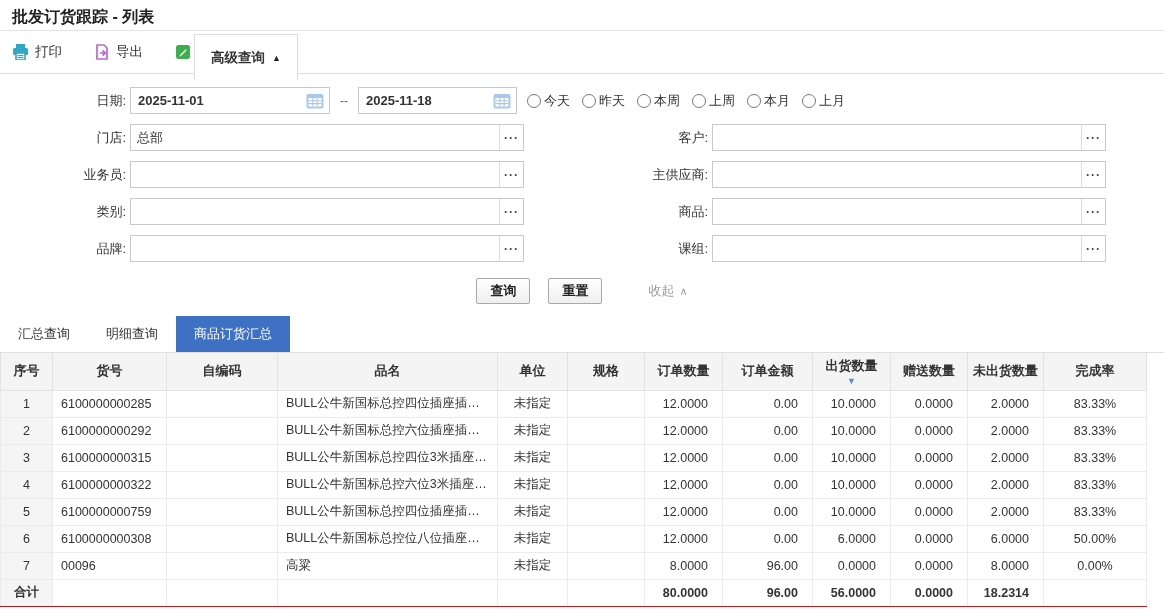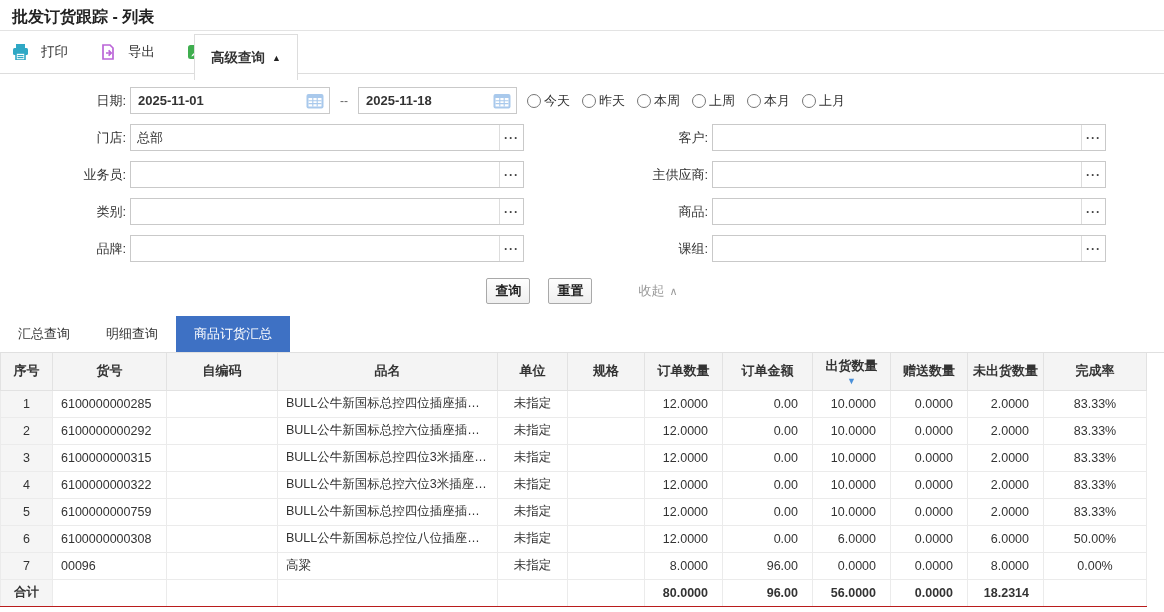--- a/index.html
+++ b/index.html
@@ -9,21 +9,21 @@
     color: #333;
   }
   .app { width: 1164px; height: 612px; background: #fff; overflow: hidden; position: relative; }
 
   
   .titlebar { height: 31px; padding: 7px 12px 0 12px; border-bottom: 1px solid #e3e3e3; }
   .titlebar h1 { font-size: 16px; font-weight: bold; color: #222; }
 
   
   .toolbar { height: 43px; display: flex; align-items: center; padding-left: 12px; border-bottom: 1px solid #ddd; position: relative; }
-  .tool-item { display: flex; align-items: center; gap: 12px; margin-right: 32px; cursor: pointer; font-size: 13.5px; color: #333; }
+  .tool-item { display: flex; align-items: center; gap: 6px; margin-right: 32px; cursor: pointer; font-size: 13.5px; color: #333; }
   .tool-item svg { display: block; }
   .adv-query {
     position: absolute; left: 194px; top: 3px; height: 46px; z-index: 2;
     background: #fff; border: 1px solid #ddd; border-bottom: none;
     display: flex; align-items: center; padding: 0 16px; gap: 7px;
     font-size: 13.5px; font-weight: bold; color: #333; cursor: pointer;
   }
   .adv-query .tri { font-size: 9px; color: #222; }
 
   
@@ -36,21 +36,21 @@
   .half { display: flex; align-items: center; width: 582px; flex: 0 0 582px; }
   .datebox { position: relative; height: 27px; border: 1px solid #c9c9c9; background: #fff; display: flex; align-items: center; }
   .datebox input { border: none; outline: none; height: 100%; width: 100%; padding: 0 26px 0 7px; font-size: 13px; font-weight: bold; color: #333; font-family: inherit; }
   .datebox .cal { position: absolute; right: 5px; top: 5px; cursor: pointer; }
   .date-sep { width: 28px; text-align: center; color: #666; font-size: 12px; }
   .radios { display: flex; align-items: center; margin-left: 10px; }
   .radios label { display: flex; align-items: center; margin-right: 12px; font-size: 13px; color: #333; cursor: pointer; gap: 3px; }
   .radios input[type=radio] { width: 14px; height: 14px; accent-color: #888; margin: 0; }
 
   .btnrow { display: flex; align-items: center; justify-content: center; padding: 6px 0 12px 0; position: relative; }
-  .btn { width: 44px; height: 26px; border: 1px solid #a9a9a9; background: linear-gradient(#fefefe, #efefef); font-size: 13px; font-weight: bold; color: #222; cursor: pointer; border-radius: 2px; font-family: inherit; }
+  .btn { width: 54px; height: 26px; border: 1px solid #a9a9a9; background: linear-gradient(#fefefe, #efefef); font-size: 13px; font-weight: bold; color: #222; cursor: pointer; border-radius: 2px; font-family: inherit; }
   .btn + .btn { margin-left: 18px; }
   .collapse { margin-left: 46px; color: #9a9a9a; font-size: 13px; cursor: pointer; display: flex; align-items: center; gap: 5px; }
   .collapse .chev { font-size: 11px; }
 
   
   .tabbar { display: flex; align-items: flex-end; height: 37px; border-bottom: 1px solid #e0e0e0; padding-left: 0; }
   .tab { height: 36px; line-height: 36px; padding: 0 18px; font-size: 13px; color: #333; cursor: pointer; }
   .tab.active { background: #3e71c4; color: #fff; }
 
   

